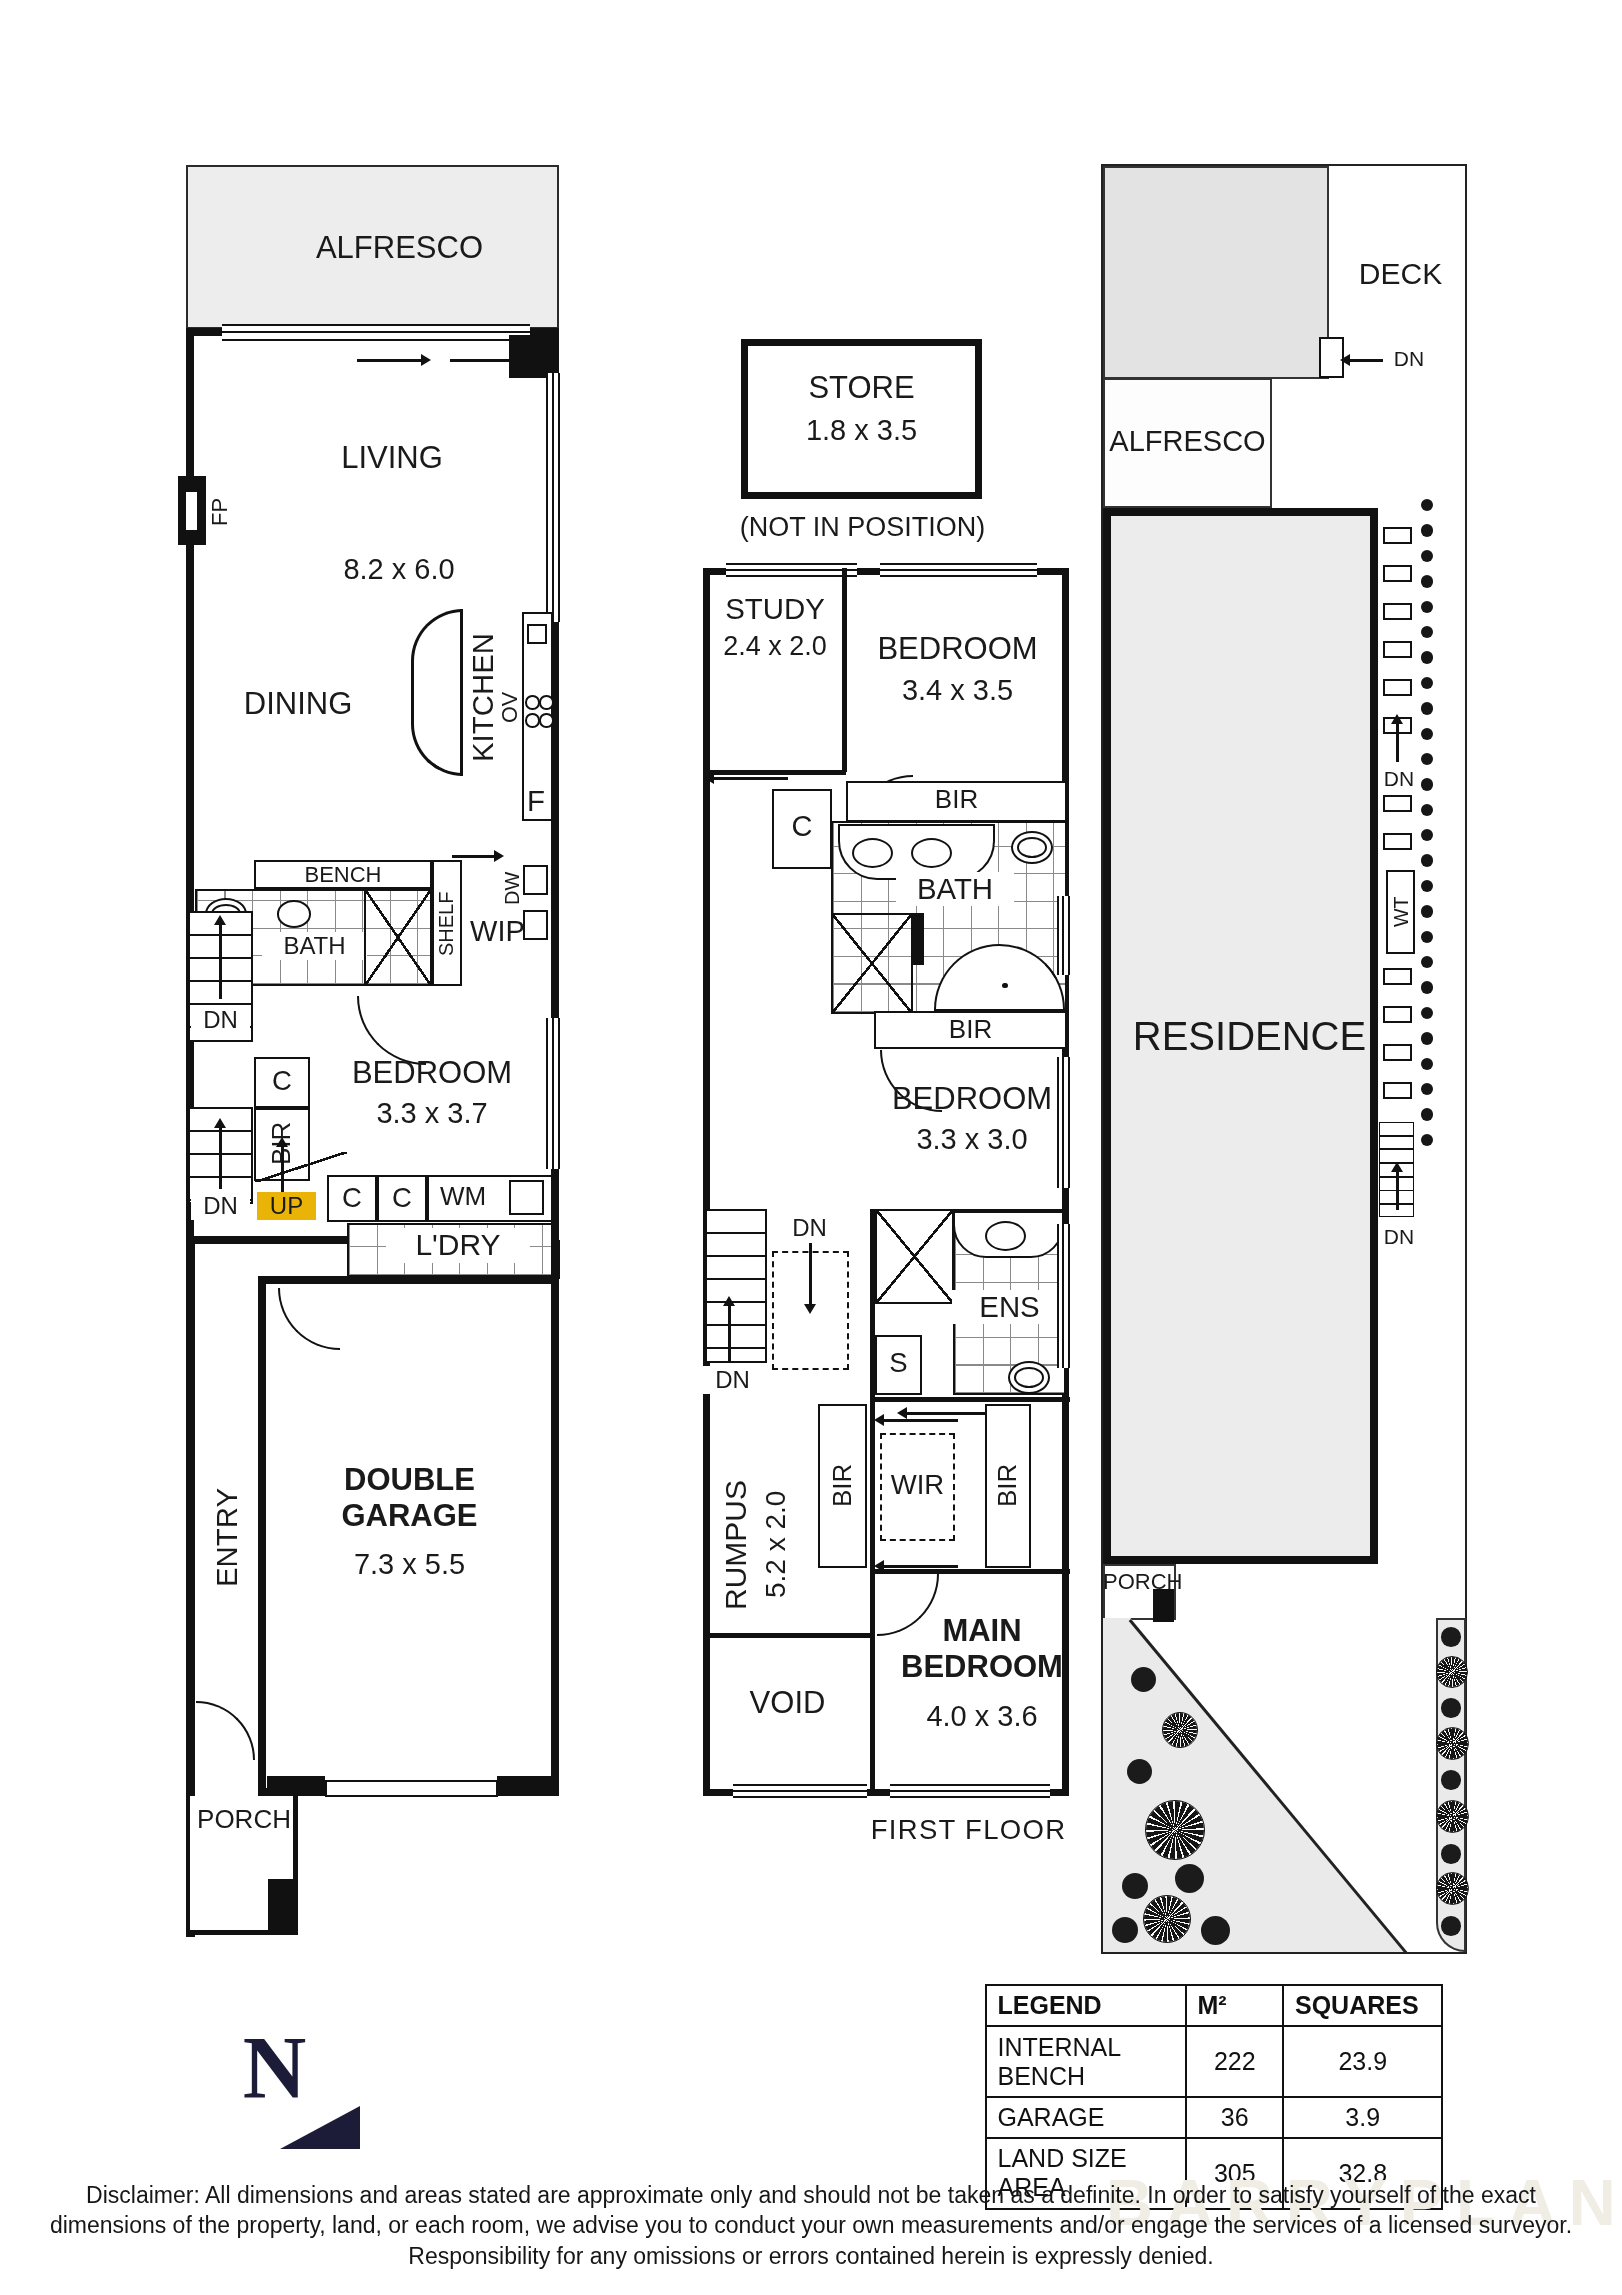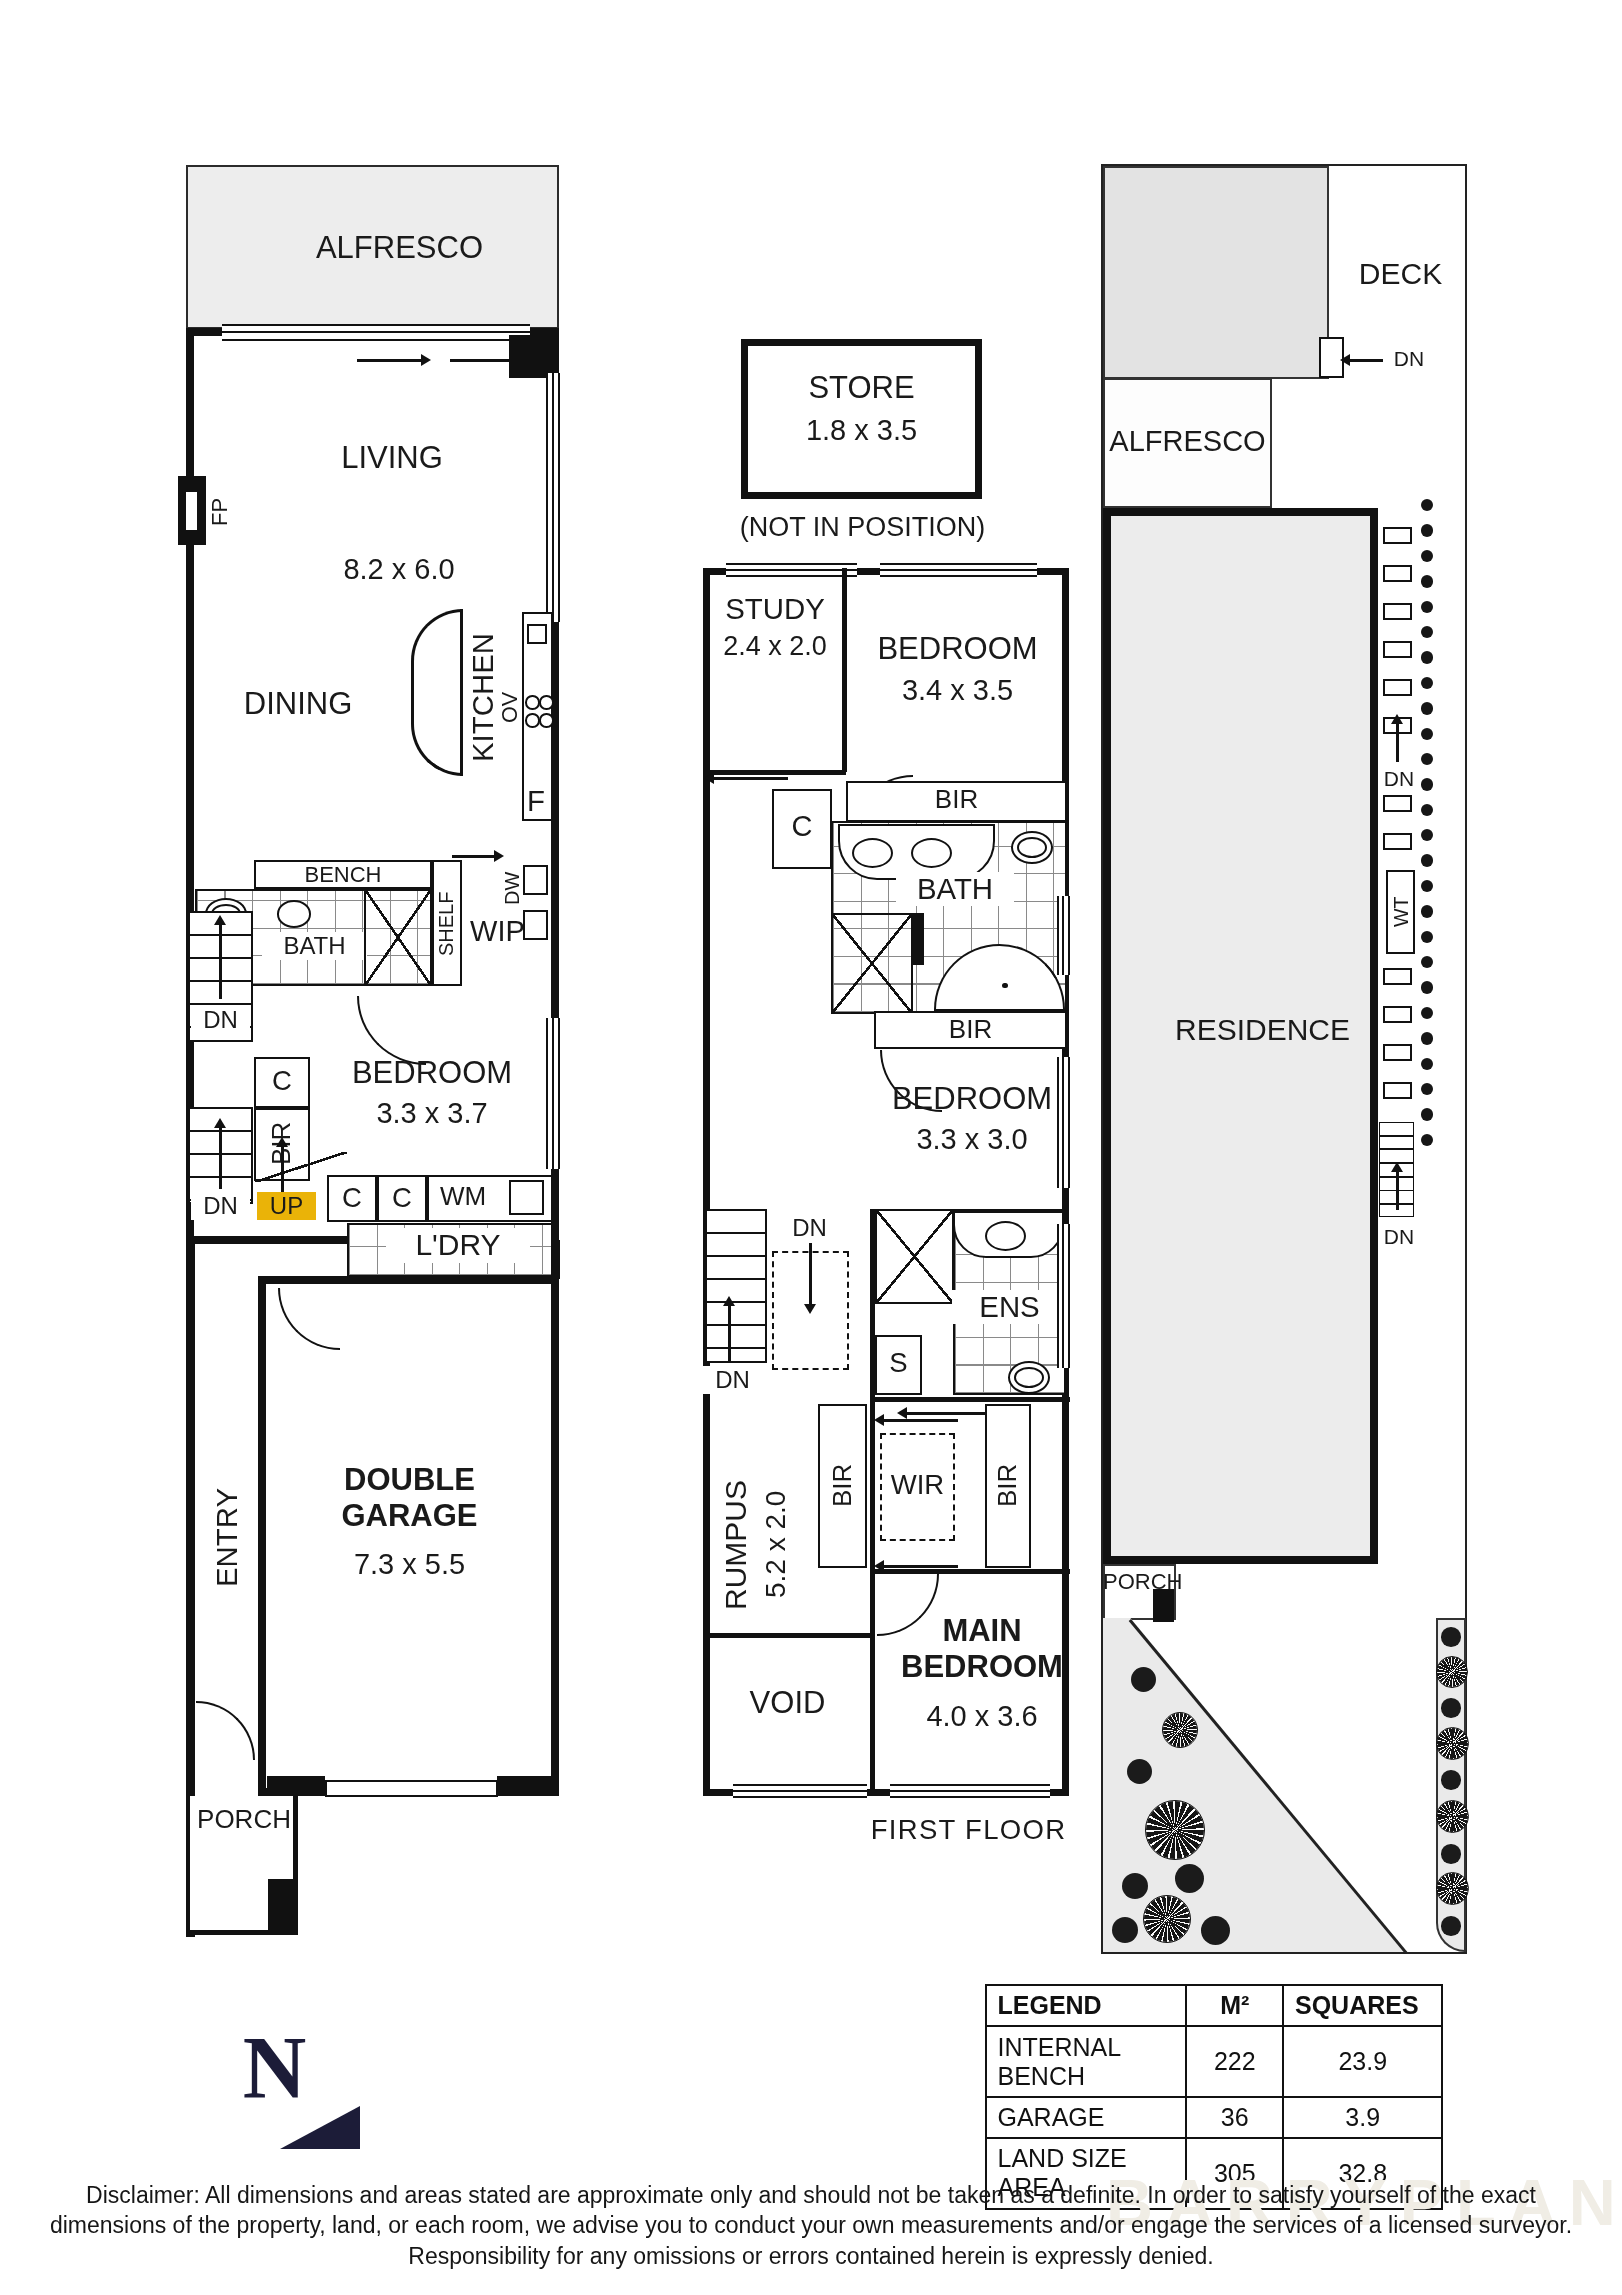--- a/index.html
+++ b/index.html
@@ -230,21 +230,21 @@
   <div class="area" style="left:1101px;top:164px;width:366px;height:1790px;border:2px solid #222;background:#fff;"></div>
   <div class="area" style="left:1103px;top:166px;width:226px;height:213px;background:#e3e3e3;border:2.6px solid #333;"></div>
   <div class="lbl" style="left:1335px;top:257px;width:131px;font-size:30px;">DECK</div>
   <div class="area" style="left:1319px;top:337px;width:25px;height:41px;border:2px solid #111;background:#fff;"></div>
   <div class="ar ar-l" style="left:1349px;top:359px;width:34px;height:2.6px;"></div>
   <div class="lbl" style="left:1386px;top:347px;width:46px;font-size:21px;">DN</div>
   <div class="area" style="left:1103px;top:378px;width:169px;height:130px;border:2.6px solid #333;background:#fdfdfd;"></div>
   <div class="lbl" style="left:1103px;top:425px;width:169px;font-size:29px;">ALFRESCO</div>
 
   <div class="area" style="left:1103px;top:508px;width:275px;height:1056px;background:#ececec;border:8.5px solid #111;"></div>
-  <div class="lbl" style="left:1103px;top:1013px;width:293px;font-size:30px;margin-left:13px;">RESIDENCE</div>
+  <div class="lbl" style="left:1103px;top:1013px;width:293px;font-size:40px;">RESIDENCE</div>
 
   <div class="pavercol" style="left:1381px;top:527px;width:33px;">
     <div class="paver"></div>
     <div class="paver"></div>
     <div class="paver"></div>
     <div class="paver"></div>
     <div class="paver"></div>
     <div class="paver"></div>
   </div>
   <div class="ar ar-u" style="left:1396px;top:723px;width:2.6px;height:39px;"></div>
@@ -318,21 +318,21 @@
   <div class="shrub" style="left:1441px;top:1770px;width:19.6px;height:19.6px;"></div>
   <div class="tree" style="left:1437px;top:1801px;width:31px;height:31px;"></div>
   <div class="shrub" style="left:1441px;top:1844px;width:19.6px;height:19.6px;"></div>
   <div class="tree" style="left:1437px;top:1873px;width:31px;height:31px;"></div>
   <div class="shrub" style="left:1441px;top:1916px;width:19.6px;height:19.6px;"></div>
 
   <table class="legend" style="left:985px;top:1984px;width:458px;">
     <tbody>
         <tr>
       <th style="width:216px;">LEGEND</th>
-      <th style="width:98px;text-align:center;">M²</th>
+      <th style="width:98px;">M²</th>
       <th style="width:144px;text-align:left;">SQUARES</th>
     </tr>
     <tr>
       <td>INTERNAL BENCH</td>
       <td class="num">222</td>
       <td class="num">23.9</td>
     </tr>
     <tr>
       <td>GARAGE</td>
       <td class="num">36</td>

